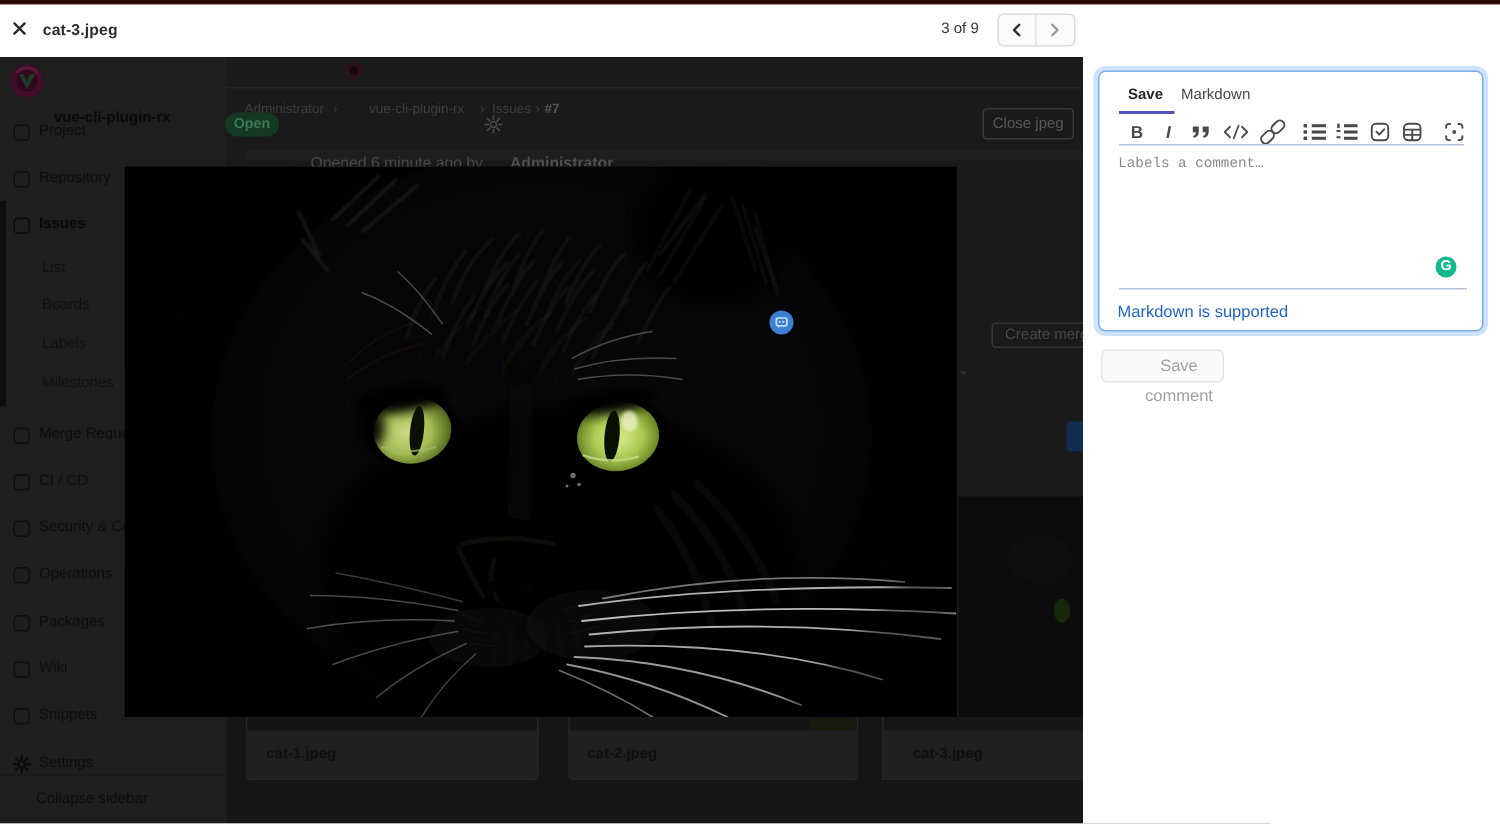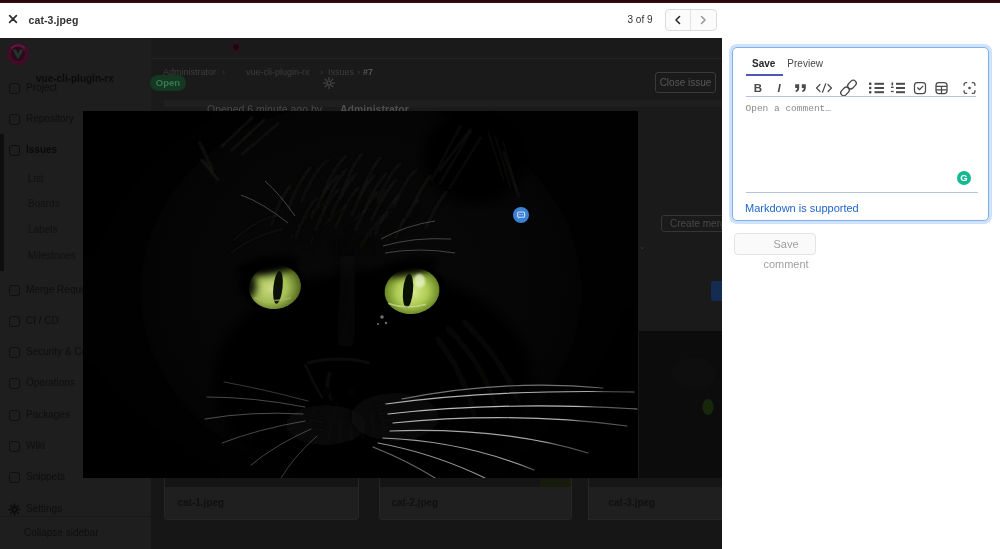--- a/index.html
+++ b/index.html
@@ -125,21 +125,21 @@
          font-size:9.5px;font-weight:700;color:#397a50;text-align:center;line-height:16px;">Open</div>
     <div class="t" style="left:207px;top:39.5px;font-size:10.5px;color:#494949;">Opened 6 minute ago by</div>
     <svg width="14" height="14" style="position:absolute;left:322px;top:38px;" viewBox="0 0 14 14">
       <g stroke="#4a4a4a" stroke-width="1.1" fill="none">
         <circle cx="7" cy="7" r="2"></circle>
           <path d="M7,1 V4 M7,10 V13 M1,7 H4 M10,7 H13 M2.8,2.8 L4.9,4.9 M9.1,9.1 L11.2,11.2 M11.2,2.8 L9.1,4.9 M4.9,9.1 L2.8,11.2"></path>
       </g>
     </svg>
     <div class="t" style="left:340px;top:39.5px;font-size:10.5px;font-weight:700;color:#4f4f4f;">Administrator</div>
     <div class="abs" style="left:655px;top:34px;width:61px;height:21px;border:1px solid #3a3a3a;border-radius:3px;
-         font-size:10px;color:#585858;text-align:center;line-height:19px;">Close issue</div>
+         font-size:10px;color:#585858;text-align:center;line-height:19px;">Close jpeg</div>
 
     <div class="abs" style="left:661px;top:177px;width:70px;height:17px;border:1px solid #353535;border-radius:3px;
          font-size:10px;color:#484848;text-align:left;padding-left:8px;line-height:15px;overflow:hidden;">Create merg</div>
     <div class="t" style="left:639px;top:179px;font-size:8px;color:#3a3a3a;">⌄</div>
     <div class="abs" style="left:711px;top:243px;width:11px;height:20px;background:#122c52;border-radius:3px 0 0 3px;"></div>
     <div class="abs" style="left:639px;top:293px;width:83px;height:156px;background:#0c0c0c;">
       <svg width="83" height="156">
         <ellipse cx="55" cy="42" rx="22" ry="16" fill="#121211" opacity="0.45"></ellipse>
           <ellipse cx="69" cy="76" rx="5.5" ry="8" fill="#182a0c" opacity="0.9"></ellipse>
 
@@ -371,21 +371,21 @@
       </div>
     <div class="cell">
         <svg width="10" height="10" viewBox="0 0 10 10">
           <path d="M3.5,1.5 L7,5 L3.5,8.5" fill="none" stroke="#9a9a9a" stroke-width="1.6" stroke-linecap="round" stroke-linejoin="round"></path>
         </svg>
       </div>
   </div>
 
   <div class="abs" id="panel">
     <div id="combox">
-      <div id="tabs"><span id="wtab">Save</span><span>Preview</span></div>
+      <div id="tabs"><span id="wtab">Save</span><span>Markdown</span></div>
       <div id="wline"></div>
       <div id="tbar"><svg width="255" height="26" viewBox="0 0 255 26">
 <g fill="#4a4a4a" font-family="Liberation Sans, sans-serif">
 <text x="25" y="17" font-size="11.5" font-weight="bold" text-anchor="middle">B</text>
 <text x="46" y="17" font-size="11.5" font-weight="bold" font-style="italic" text-anchor="middle">I</text>
 <g transform="rotate(180,64.7,12.75)">
 <path d="M59.7,8.6 q-3.1,0.6 -3.1,4.2 l0,3.4 l4,0 l0,-3.8 l-2.1,0 q0.2,-2.2 2.1,-2.8 Z"></path>
 <path d="M66.3,8.6 q-3.1,0.6 -3.1,4.2 l0,3.4 l4,0 l0,-3.8 l-2.1,0 q0.2,-2.2 2.1,-2.8 Z"></path>
 </g>
 <g stroke="#4a4a4a" stroke-width="1.2" fill="none" stroke-linecap="round" stroke-linejoin="round">
@@ -420,21 +420,21 @@
 <g stroke="#4a4a4a" stroke-width="1.3" fill="none">
   <path d="M234.2,7.6 h-1.4 a1.7,1.7 0 0 0 -1.7,1.7 v1.4"></path>
   <path d="M238.8,7.6 h1.4 a1.7,1.7 0 0 1 1.7,1.7 v1.4"></path>
   <path d="M234.2,18.4 h-1.4 a1.7,1.7 0 0 1 -1.7,-1.7 v-1.4"></path>
   <path d="M238.8,18.4 h1.4 a1.7,1.7 0 0 0 1.7,-1.7 v-1.4"></path>
   <circle cx="236.5" cy="13" r="1.3" fill="#4a4a4a" stroke="none"></circle>
 </g>
 </g>
 </svg></div>
       <div id="tbdiv"></div>
-      <div id="ph">Open a comment…</div>
+      <div id="ph">Labels a comment…</div>
       <div id="gram">G</div>
       <div id="ftdiv"></div>
       <div id="mdsup">Markdown is supported</div>
     </div>
     <div id="savebtn">Save comment</div>
   </div>
 
 </div>
 
 </body></html>

